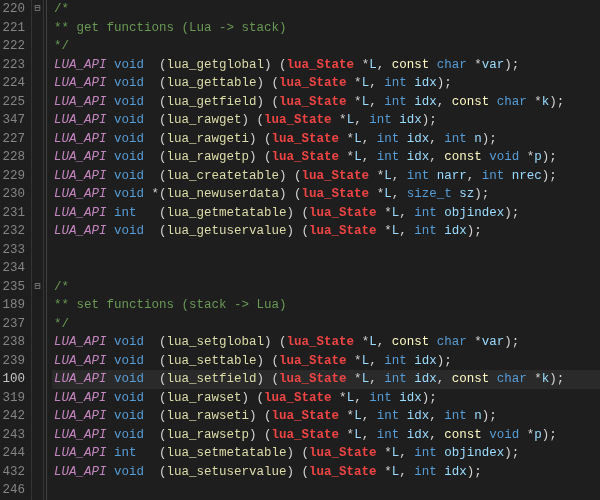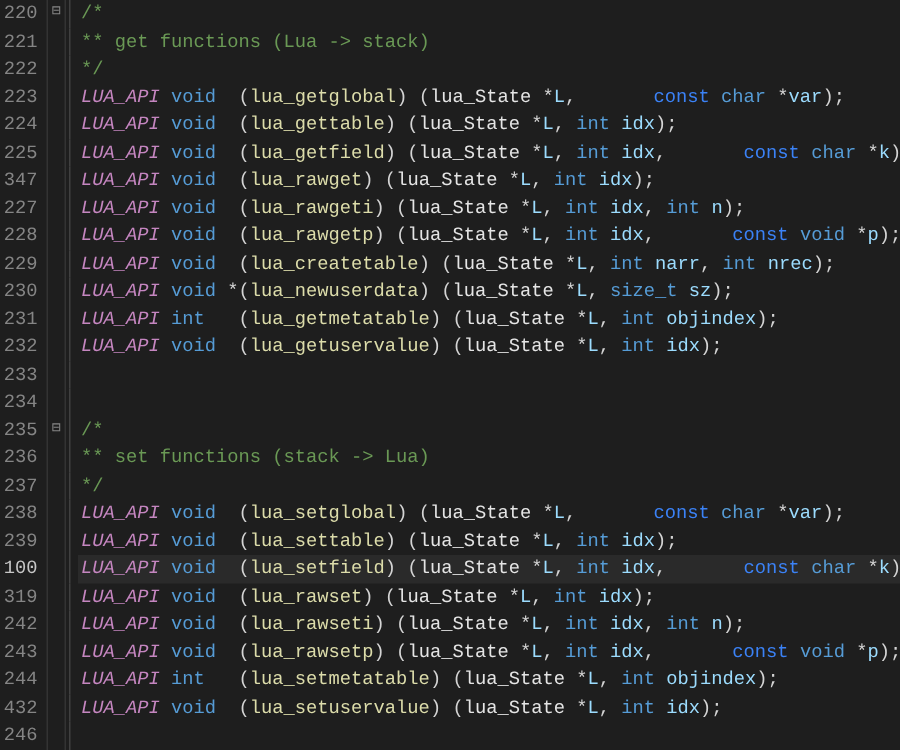--- a/index.html
+++ b/index.html
@@ -45,23 +45,23 @@
   }
   .code { flex: 1; white-space: pre; overflow: hidden; position: relative; }
   .line { height: 18.5px; padding-left: 2px; }
   .line.hl { background: #2a2a2a; }
   .gutter div { height: 18.5px; }
   .gutter .cur { color: #c6c6c6; }
   
   .tk-macro   { color: #c586c0; font-style: italic; }
   .tk-type    { color: #569cd6; }
   .tk-func    { color: #dcdcaa; }
-  .tk-struct  { color: #e5e5e5; }
+  .tk-struct  { color: #ef4444; font-weight: bold; }
   .tk-param   { color: #9cdcfe; }
-  .tk-keyword { color: #3b82f6; margin-left: 44px; }
+  .tk-keyword { color: #fef9c3; }
   .tk-comment { color: #6a9955; }
 </style>
 </head>
 <body>
 
 <div class="editor">
   <div class="gutter" id="gutter">
       <div>220</div>
       <div>221</div>
       <div>222</div>
@@ -71,21 +71,21 @@
       <div>347</div>
       <div>227</div>
       <div>228</div>
       <div>229</div>
       <div>230</div>
       <div>231</div>
       <div>232</div>
       <div>233</div>
       <div>234</div>
       <div>235</div>
-      <div>236</div>
+      <div>189</div>
       <div>237</div>
       <div>238</div>
       <div>239</div>
       <div class="cur">100</div>
       <div>319</div>
       <div>242</div>
       <div>243</div>
       <div>244</div>
       <div>432</div>
       <div>246</div>

